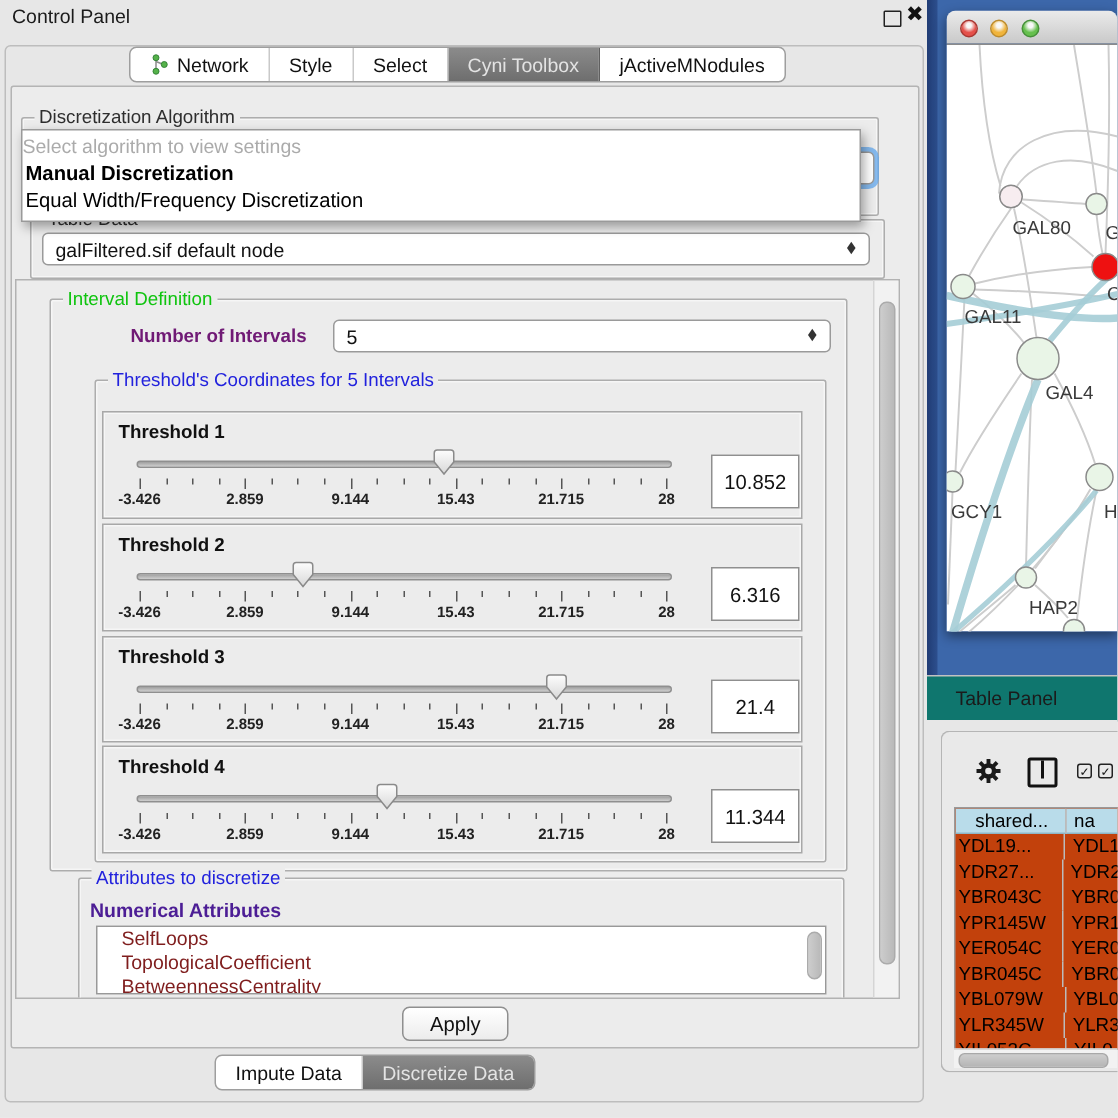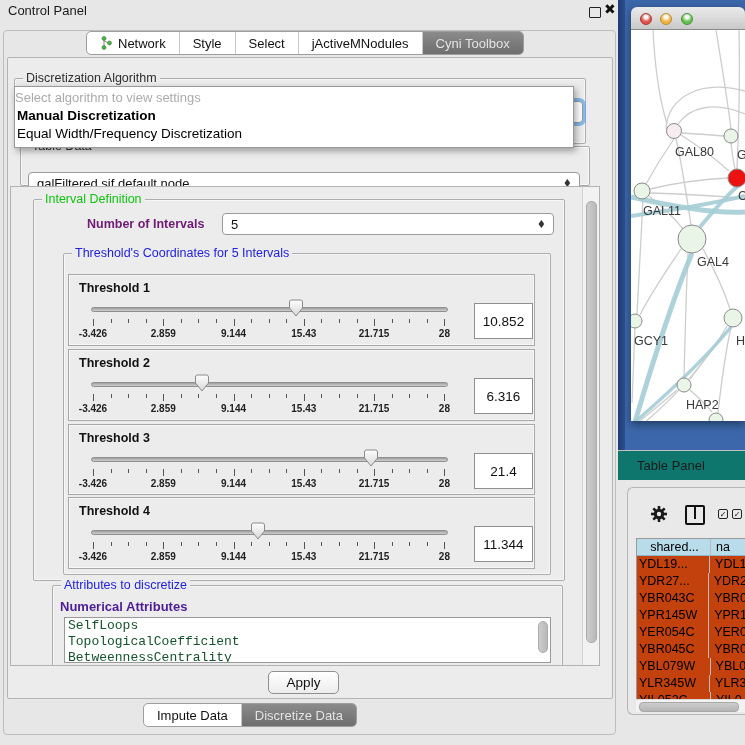--- a/index.html
+++ b/index.html
@@ -56,21 +56,21 @@
   .track{position:absolute;left:22px;top:32px;height:5px;width:357px;border-radius:3px;
          background:linear-gradient(#9f9f9f,#cfcfcf);border:1px solid #8f8f8f;box-sizing:border-box;}
   .tick{position:absolute;width:1px;background:#555;}
   .tick-label{position:absolute;font-size:10px;font-weight:bold;color:#222;transform:translateX(-50%);}
   .handle{position:absolute;top:24px;width:15px;height:19px;transform:translateX(-50%);}
   .value-field{position:absolute;left:405px;top:28px;width:57px;height:34px;background:#fff;border:1px solid #8f8f8f;
                display:flex;align-items:center;justify-content:center;font-size:13.5px;color:#111;}
 
   
   #attr-list{position:absolute;background:#fff;border:1px solid #999;overflow:hidden;}
-  .attr-item{font-size:13px;color:#14532d;padding-left:3px;height:16px;line-height:16px;white-space:nowrap;font-family:Liberation Mono, monospace;}
+  .attr-item{font-size:13px;color:#7f1d1d;padding-left:16px;height:16px;line-height:16px;white-space:nowrap;}
 
   
   #apply-btn{left:268px;top:671px;width:69px;height:21px;background:linear-gradient(#ffffff,#ececec);
              border:1px solid #8f8f8f;border-radius:5px;display:flex;align-items:center;justify-content:center;
              font-size:13.5px;color:#111;}
 
   
   #desktop{left:618px;top:0;width:127px;height:450px;background:#3c67aa;}
   #desktop-edge{left:618px;top:0;width:7px;height:450px;background:linear-gradient(90deg,#203c74,#2d4f8e);}
   #net-window{left:631px;top:7px;width:114px;height:414px;border-radius:6px 6px 0 0;overflow:hidden;
@@ -123,25 +123,25 @@
           </g>
         </svg>
         <span>Network</span>
       </div>
       <div class="tab">
         <span>Style</span>
       </div>
       <div class="tab">
         <span>Select</span>
       </div>
+      <div class="tab sel">
+        <span>Cyni Toolbox</span>
+      </div>
       <div class="tab">
         <span>jActiveMNodules</span>
-      </div>
-      <div class="tab sel">
-        <span>Cyni Toolbox</span>
       </div>
     </div>
 
   <div class="abs group" style="left:14px;top:78px;width:570px;height:64px;">
     <span class="group-label gl-dark">Discretization Algorithm</span>
   </div>
   <div class="combo focused" style="left:22px;top:101px;width:561px;">
     <div class="stepper">
         <span>▲</span>
         <span>▼</span>
@@ -150,21 +150,21 @@
 
   <div id="algo-popup" class="abs">
     <div class="prompt">Select algorithm to view settings</div>
     <div class="popup-item" style="top:21px;font-weight:bold;">Manual Discretization</div>
     <div class="popup-item" style="top:39px;">Equal Width/Frequency Discretization</div>
   </div>
 
   <div class="abs group" style="left:20px;top:146px;width:568px;height:38px;">
     <span class="group-label gl-dark">Table Data</span>
   </div>
-  <div class="combo" style="left:28px;top:172px;width:552px;">
+  <div class="combo" style="left:28px;top:155px;width:552px;">
     <span>galFiltered.sif default node</span>
     <div class="stepper">
         <span>▲</span>
         <span>▼</span>
       </div>
   </div>
 
   <div id="scroll-area" class="abs">
 
     <div class="abs group" style="left:22px;top:12px;width:530px;height:380px;">

